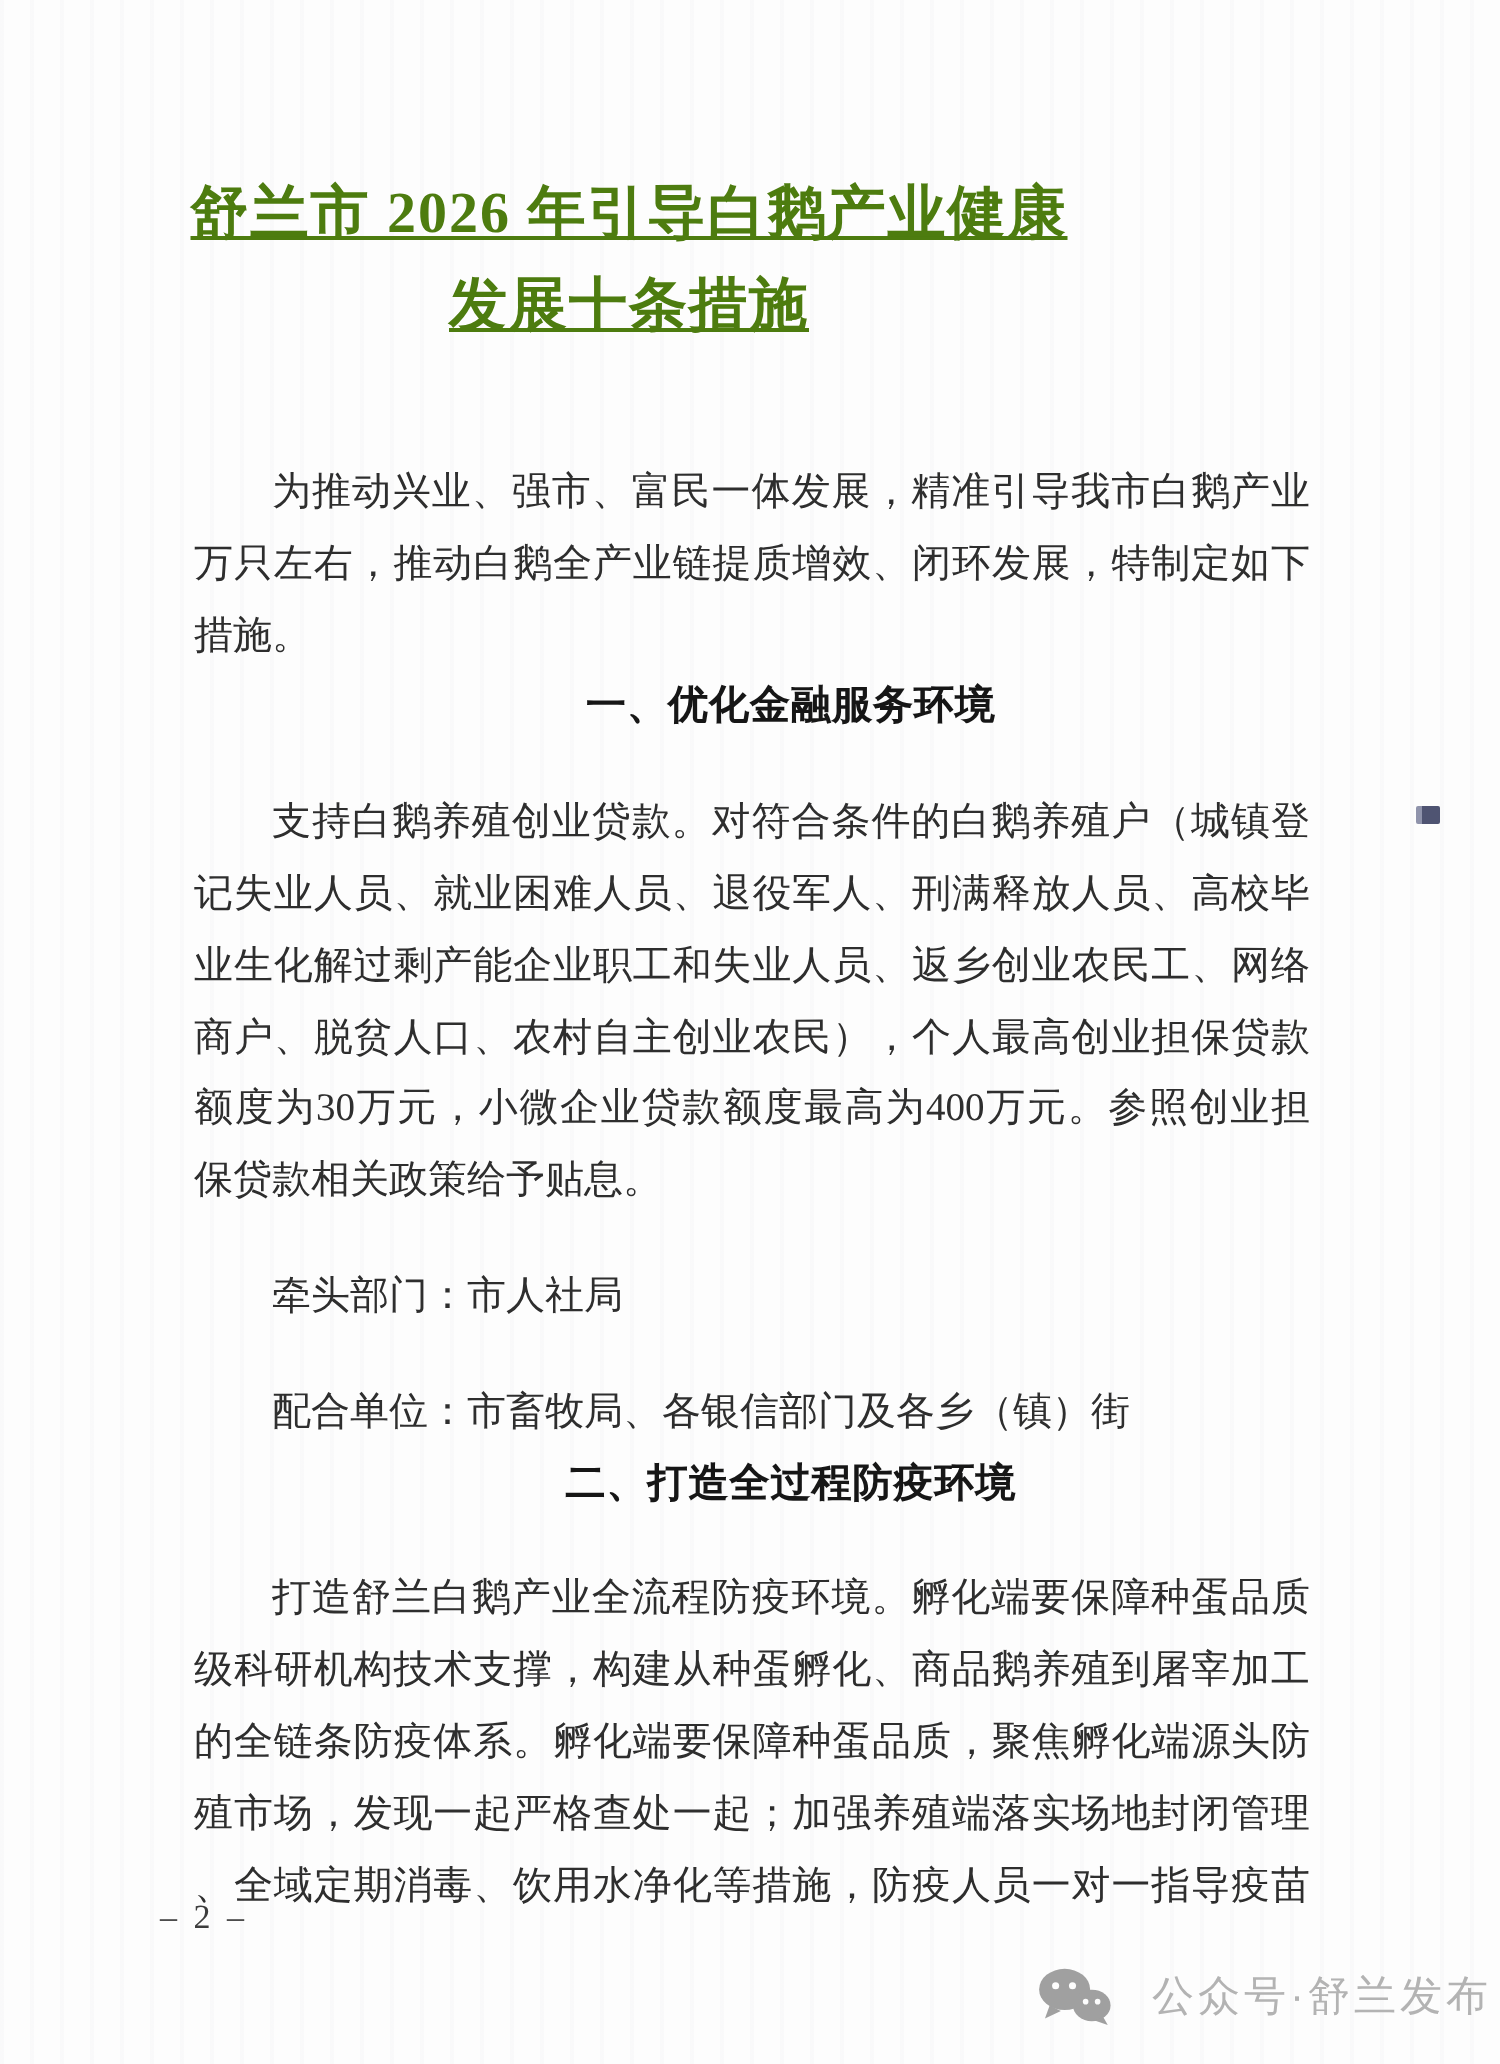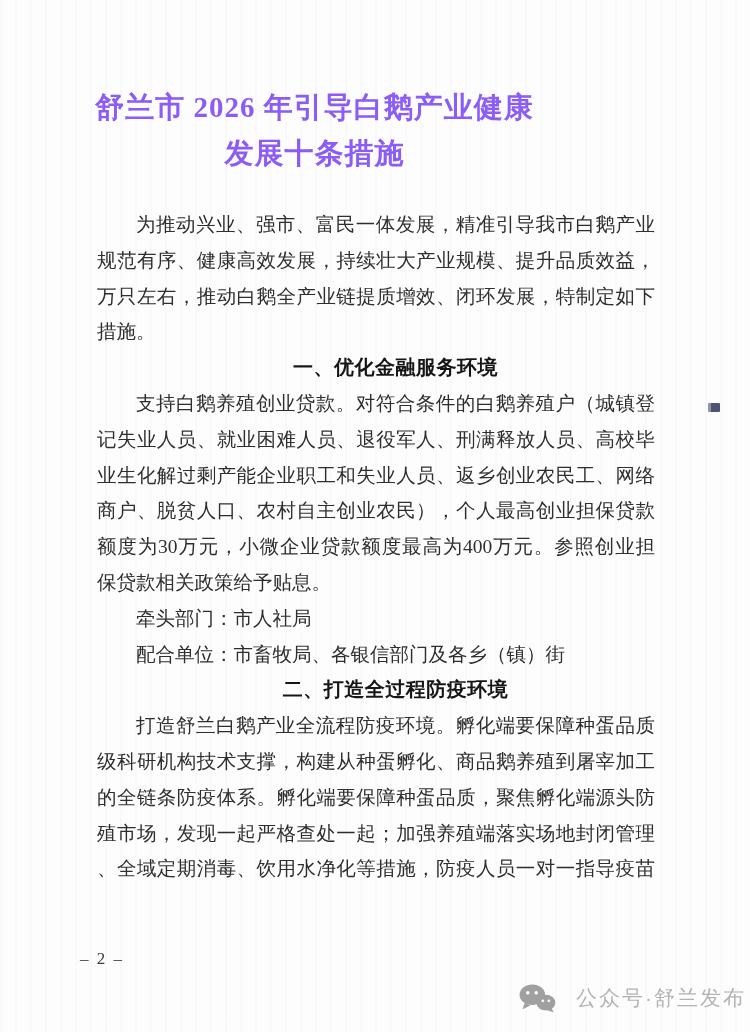--- a/index.html
+++ b/index.html
@@ -25,41 +25,42 @@
     pointer-events: none;
   }
   .doc-title {
     position: absolute;
     top: 84px; left: 0; width: 629px;
     text-align: center;
     font-weight: 700;
     font-size: 29px;
     line-height: 46px;
     letter-spacing: 1px;
-    color: #8b5cf6;
+    color: #4d7c0f;
+    text-decoration: underline;
   }
   .doc-body {
     position: absolute;
     top: 207px; left: 97px;
     width: 558px;
   }
   .line {
     height: 35.8px;
     line-height: 35.8px;
     font-size: 19.5px;
     color: #2e2e2e;
     overflow: hidden;
     white-space: nowrap;
   }
   .line.fill {
     white-space: normal;
     text-align: justify;
     text-align-last: justify;
   }
-  .line.first, .line.indent { text-indent: 39px; }
+  .line.first, .line.indent { text-indent: 39px; margin-top: 22px; }
   .line.heading {
     font-family: "Liberation Sans", "DejaVu Sans", sans-serif;
     font-weight: 700;
     font-size: 20px;
     color: #161616;
     text-indent: 39px;
     letter-spacing: 0.5px;
     text-align: center;
   }
   .page-number {
@@ -96,21 +97,20 @@
 
 <div class="sheet">
 
   <div class="doc-title">
     <div>舒兰市 2026 年引导白鹅产业健康</div>
     <div>发展十条措施</div>
   </div>
 
   <div class="doc-body">
     <div class="line first fill">为推动兴业、强市、富民一体发展，精准引导我市白鹅产业</div>
-    <div class="line fill">规范有序、健康高效发展，持续壮大产业规模、提升品质效益，</div>
     <div class="line fill">万只左右，推动白鹅全产业链提质增效、闭环发展，特制定如下</div>
     <div class="line">措施。</div>
 
     <div class="line heading">一、优化金融服务环境</div>
 
     <div class="line first fill">支持白鹅养殖创业贷款。对符合条件的白鹅养殖户（城镇登</div>
     <div class="line fill">记失业人员、就业困难人员、退役军人、刑满释放人员、高校毕</div>
     <div class="line fill">业生化解过剩产能企业职工和失业人员、返乡创业农民工、网络</div>
     <div class="line fill">商户、脱贫人口、农村自主创业农民），个人最高创业担保贷款</div>
     <div class="line fill">额度为30万元，小微企业贷款额度最高为400万元。参照创业担</div>

